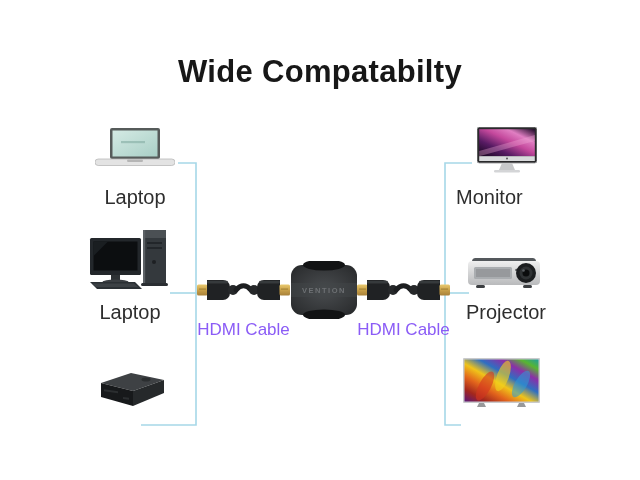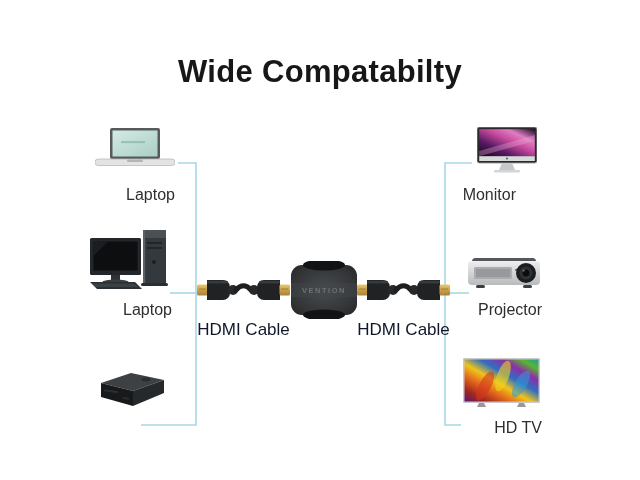--- a/index.html
+++ b/index.html
@@ -13,27 +13,27 @@
   .title{
     position:absolute;left:0;right:0;top:54px;
     text-align:center;
     font-size:31px;font-weight:bold;
     color:#171717;letter-spacing:.3px;
   }
   .lines-svg{position:absolute;left:0;top:0;}
   .icon{position:absolute;}
   .dev-label{
     position:absolute;
-    text-align:right;
-    font-size:16px;color:#2e2e2e;
+    text-align:center;
+    font-size:20px;color:#2e2e2e;
   }
   .cable-label{
     position:absolute;top:320px;width:93px;
     text-align:center;
-    font-size:17px;color:#0f172a;
+    font-size:17px;color:#8b5cf6;
   }
   
   #laptop-icon{left:95px;top:128px;}
   #desktop-icon{left:88px;top:230px;}
   #tvbox-icon{left:95px;top:366px;}
   #monitor-icon{left:477px;top:127px;}
   #projector-icon{left:468px;top:254px;}
   #hdtv-icon{left:463px;top:358px;}
   #laptop-label{left:95px;width:80px;top:186px;}
   #desktop-label{left:88px;width:84px;top:301px;}
@@ -220,15 +220,14 @@
       </linearGradient>
     </defs>
     <rect x="0" y="0" width="77" height="45" rx="1" fill="#c9cacc"></rect>
     <rect x="1.5" y="1.5" width="74" height="42" fill="url(#feathers)"></rect>
     <ellipse cx="22" cy="28" rx="6" ry="16" fill="#d4351f" opacity="0.6" transform="rotate(28 22 28)"></ellipse>
     <ellipse cx="40" cy="18" rx="6" ry="16" fill="#f2d41c" opacity="0.6" transform="rotate(20 40 18)"></ellipse>
     <ellipse cx="58" cy="26" rx="6" ry="15" fill="#2e9bd6" opacity="0.55" transform="rotate(30 58 26)"></ellipse>
     <polygon points="16,45 21,45 23,49 14,49" fill="#98999b"></polygon>
     <polygon points="56,45 61,45 63,49 54,49" fill="#98999b"></polygon>
   </svg>
-  <div id="hdtv-label" class="dev-label">HD TV</div>
 
 </div>
 
 </body></html>

